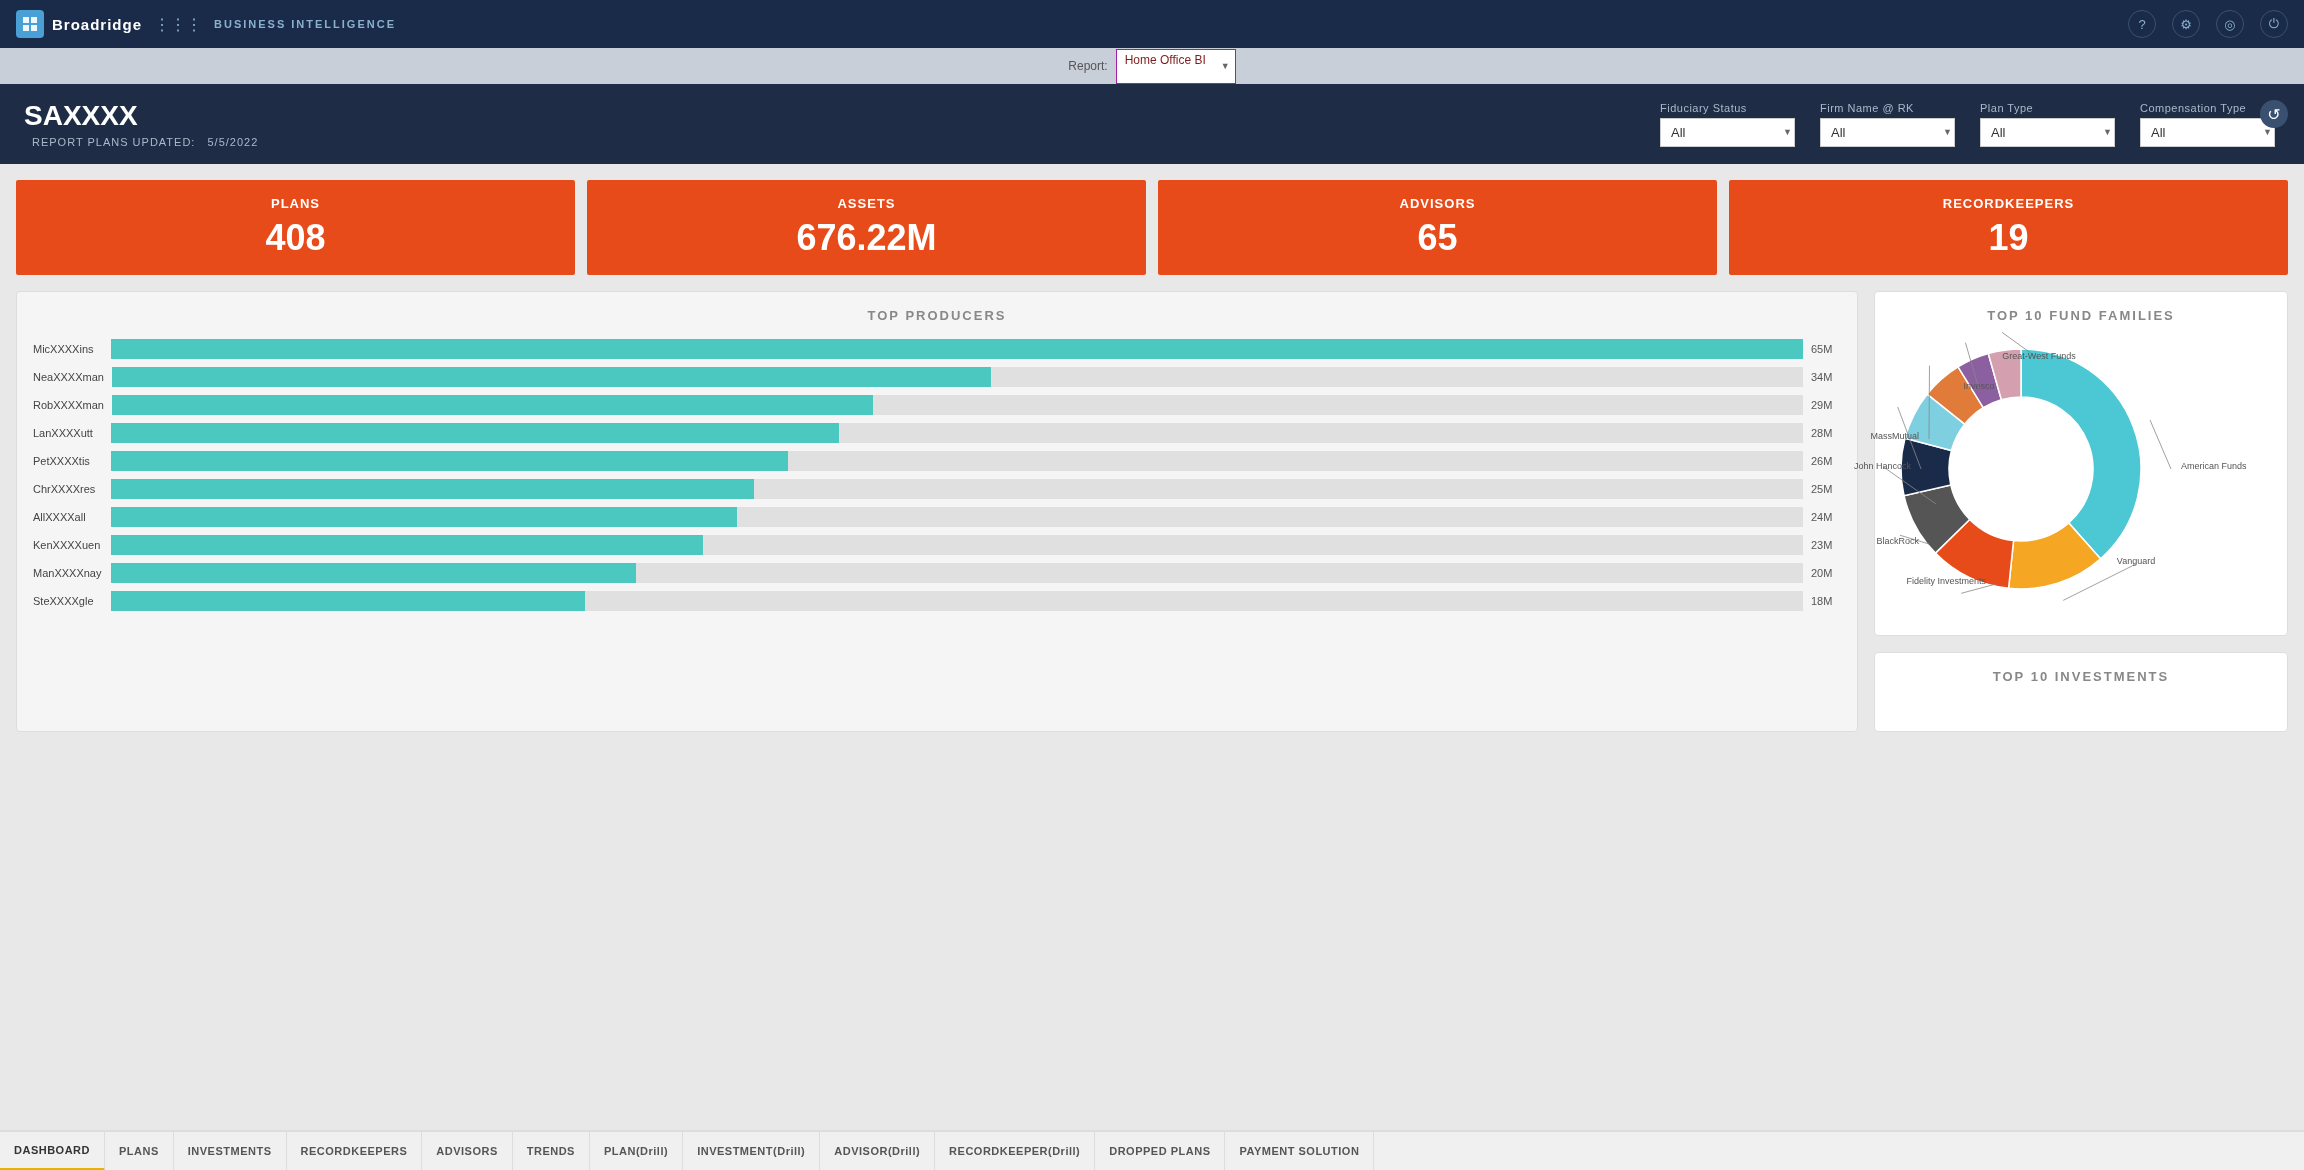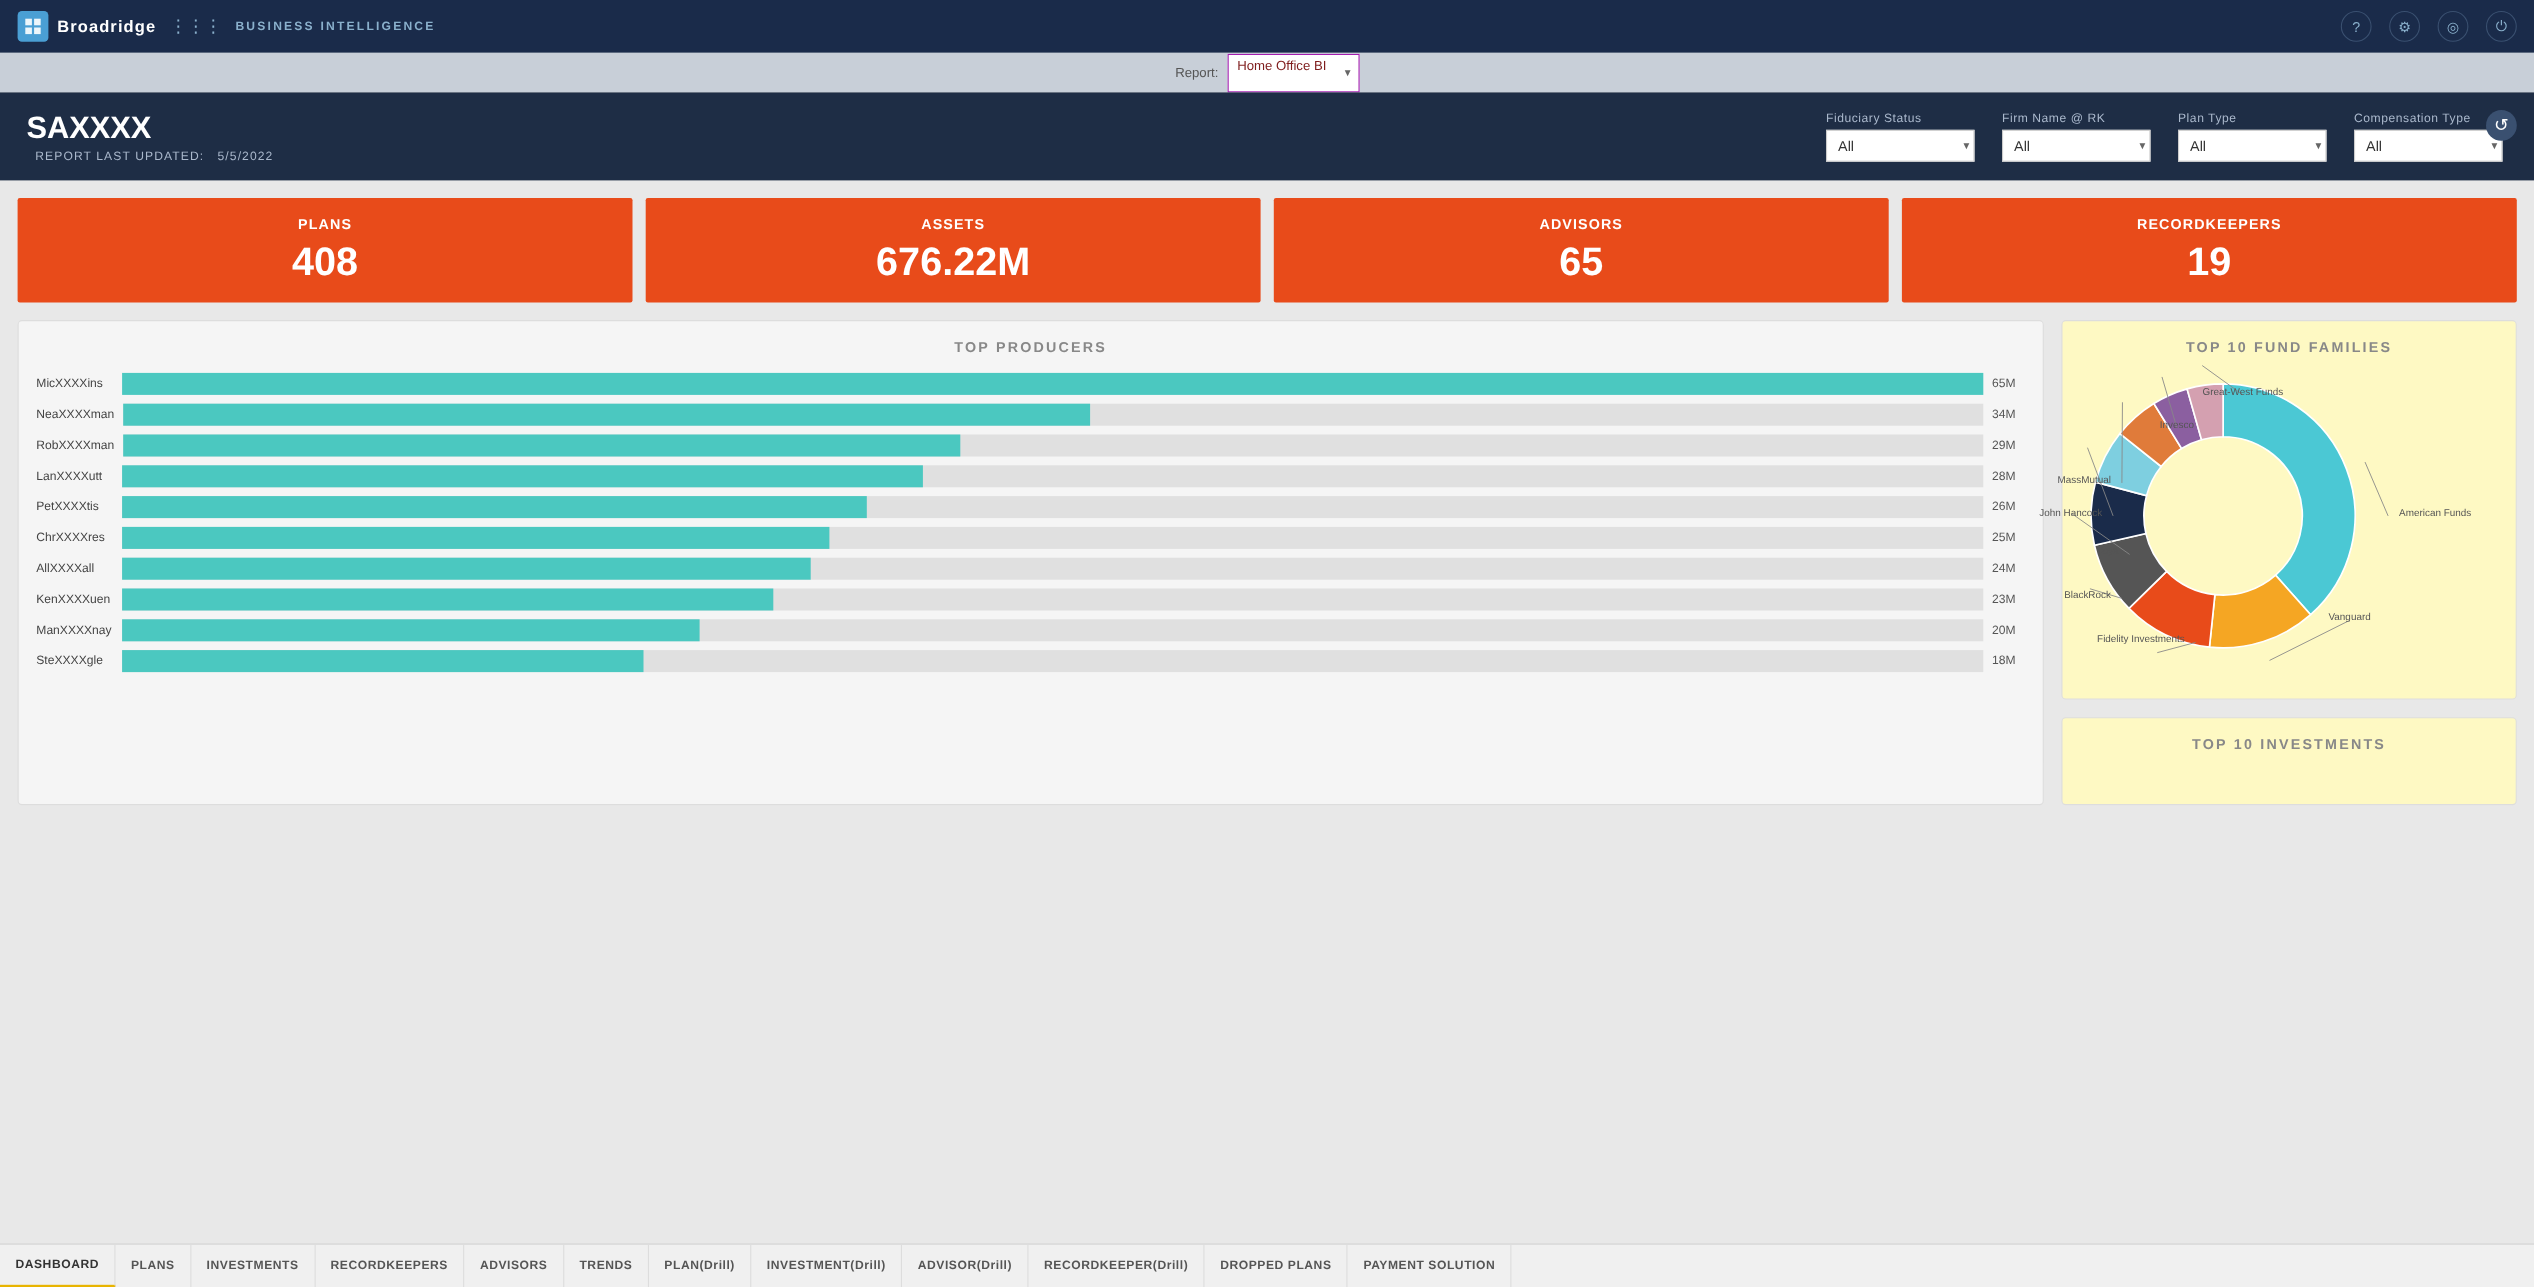--- a/index.html
+++ b/index.html
@@ -153,21 +153,21 @@
     .bar-row { display: flex; align-items: center; gap: 8px; }
     .bar-label { font-size: 11px; color: #444; text-align: left; min-width: 70px; }
     .bar-track { flex: 1; background: #e0e0e0; height: 20px; position: relative; }
     .bar-fill { height: 100%; background: #4bc8c0; }
     .bar-value { font-size: 11px; color: #555; min-width: 30px; }
 
     
     .right-panels { display: flex; flex-direction: column; gap: 16px; min-width: 380px; }
 
     .donut-panel {
-      background: #fef9c3;
+      background: #ffffff;
       border: 1px solid #ddd;
       border-radius: 4px;
       padding: 16px;
     }
 
     
     .donut-container {
       display: flex;
       align-items: center;
       justify-content: center;
@@ -240,21 +240,21 @@
     <select class="report-select">
       <option>Home Office BI</option>
     </select>
   </div>
 </div>
 
 <div class="header-section">
   <div class="header-left">
     <div class="company-name">SAXXXX</div>
     <div class="report-updated">
-      <span>REPORT LAST UPDATED:</span>
+      <span>REPORT PLANS UPDATED:</span>
       <span>5/5/2022</span>
     </div>
   </div>
   <div class="filters" id="filters-container">
       <div class="filter-group">
     <span class="filter-label">Fiduciary Status</span>
     <div class="filter-select-wrapper">
       <select class="filter-select">
         <option>All</option>
       </select>

